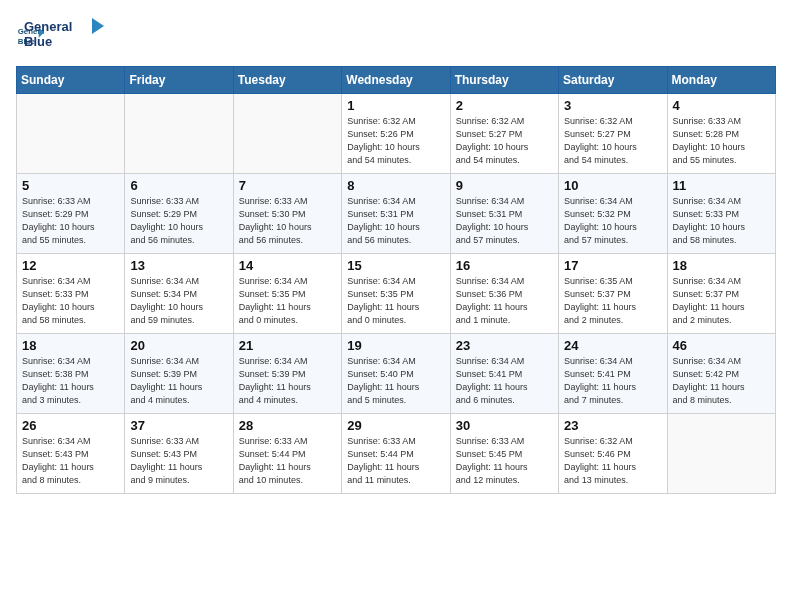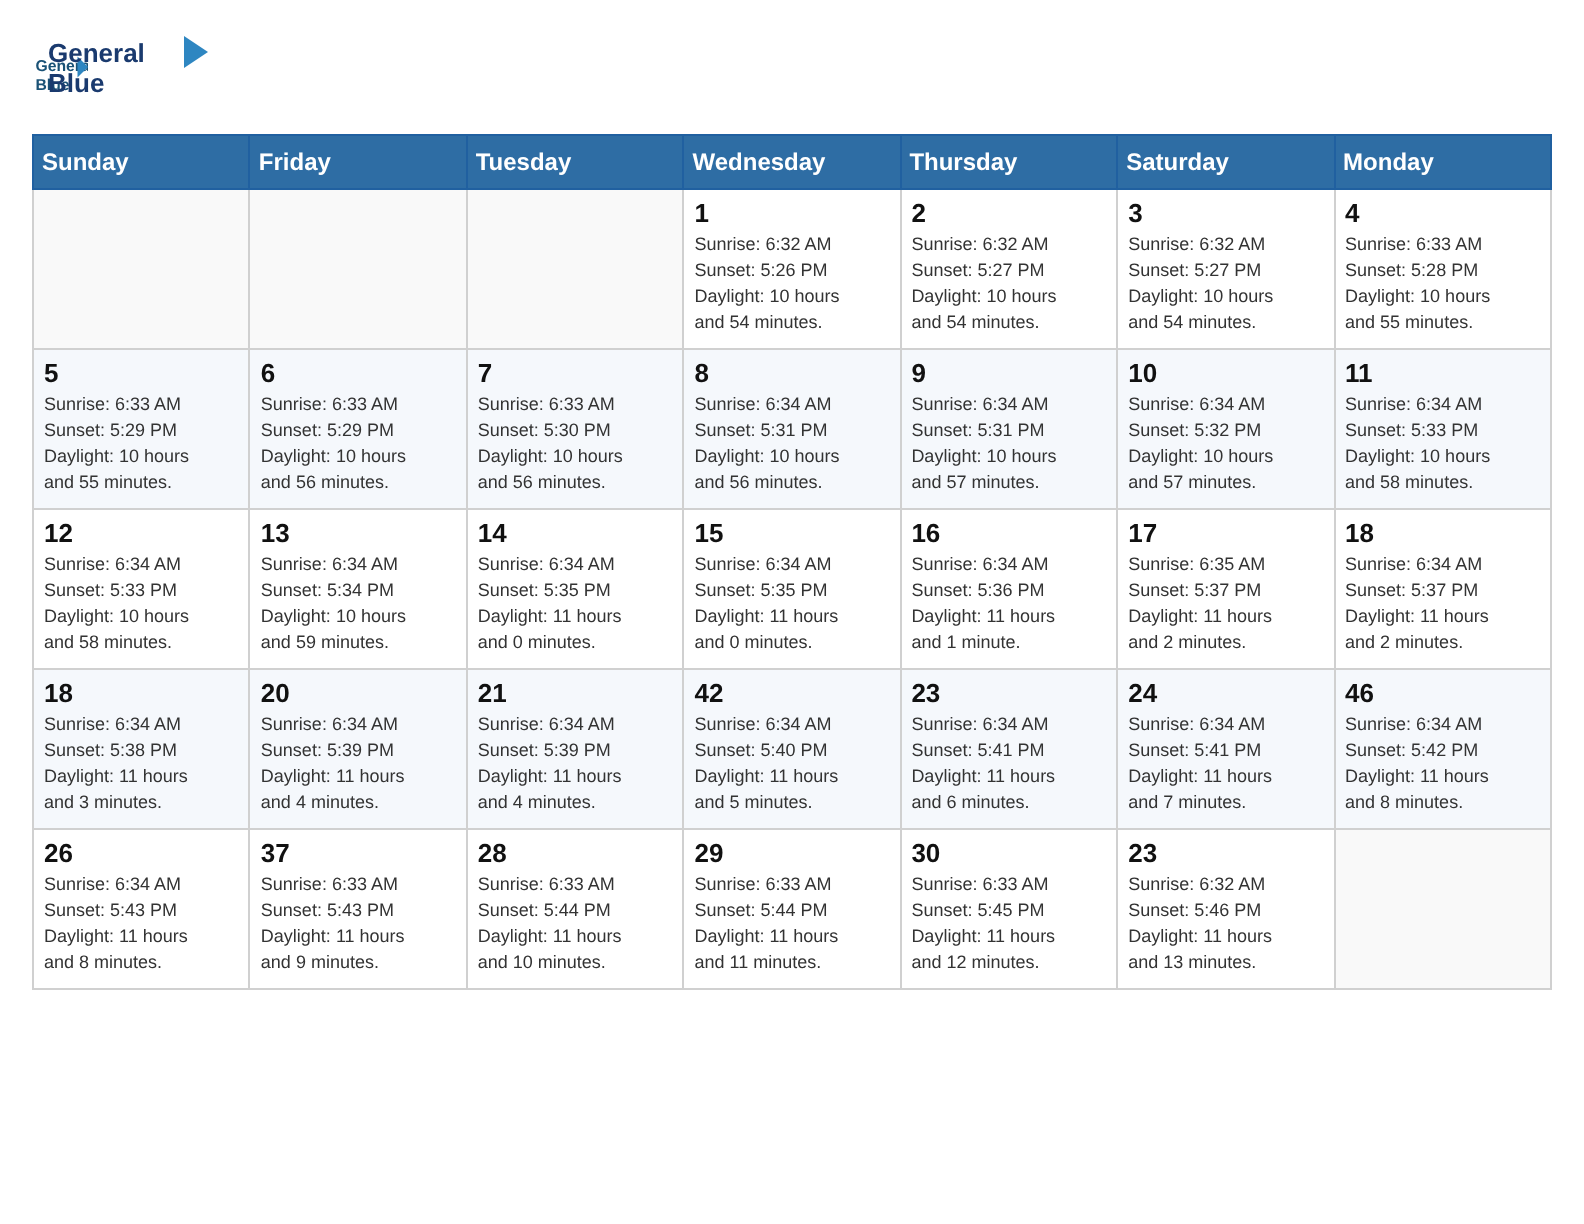--- a/index.html
+++ b/index.html
@@ -270,21 +270,21 @@
 and 4 minutes.</div>
         </td>
         <td>
           <span class="day-num">21</span>
           <div class="cell-info" style="white-space: pre-line;">Sunrise: 6:34 AM
 Sunset: 5:39 PM
 Daylight: 11 hours
 and 4 minutes.</div>
         </td>
         <td>
-          <span class="day-num">42</span>
+          <span class="day-num">19</span>
           <div class="cell-info" style="white-space: pre-line;">Sunrise: 6:34 AM
 Sunset: 5:40 PM
 Daylight: 11 hours
 and 5 minutes.</div>
         </td>
         <td>
           <span class="day-num">23</span>
           <div class="cell-info" style="white-space: pre-line;">Sunrise: 6:34 AM
 Sunset: 5:41 PM
 Daylight: 11 hours

